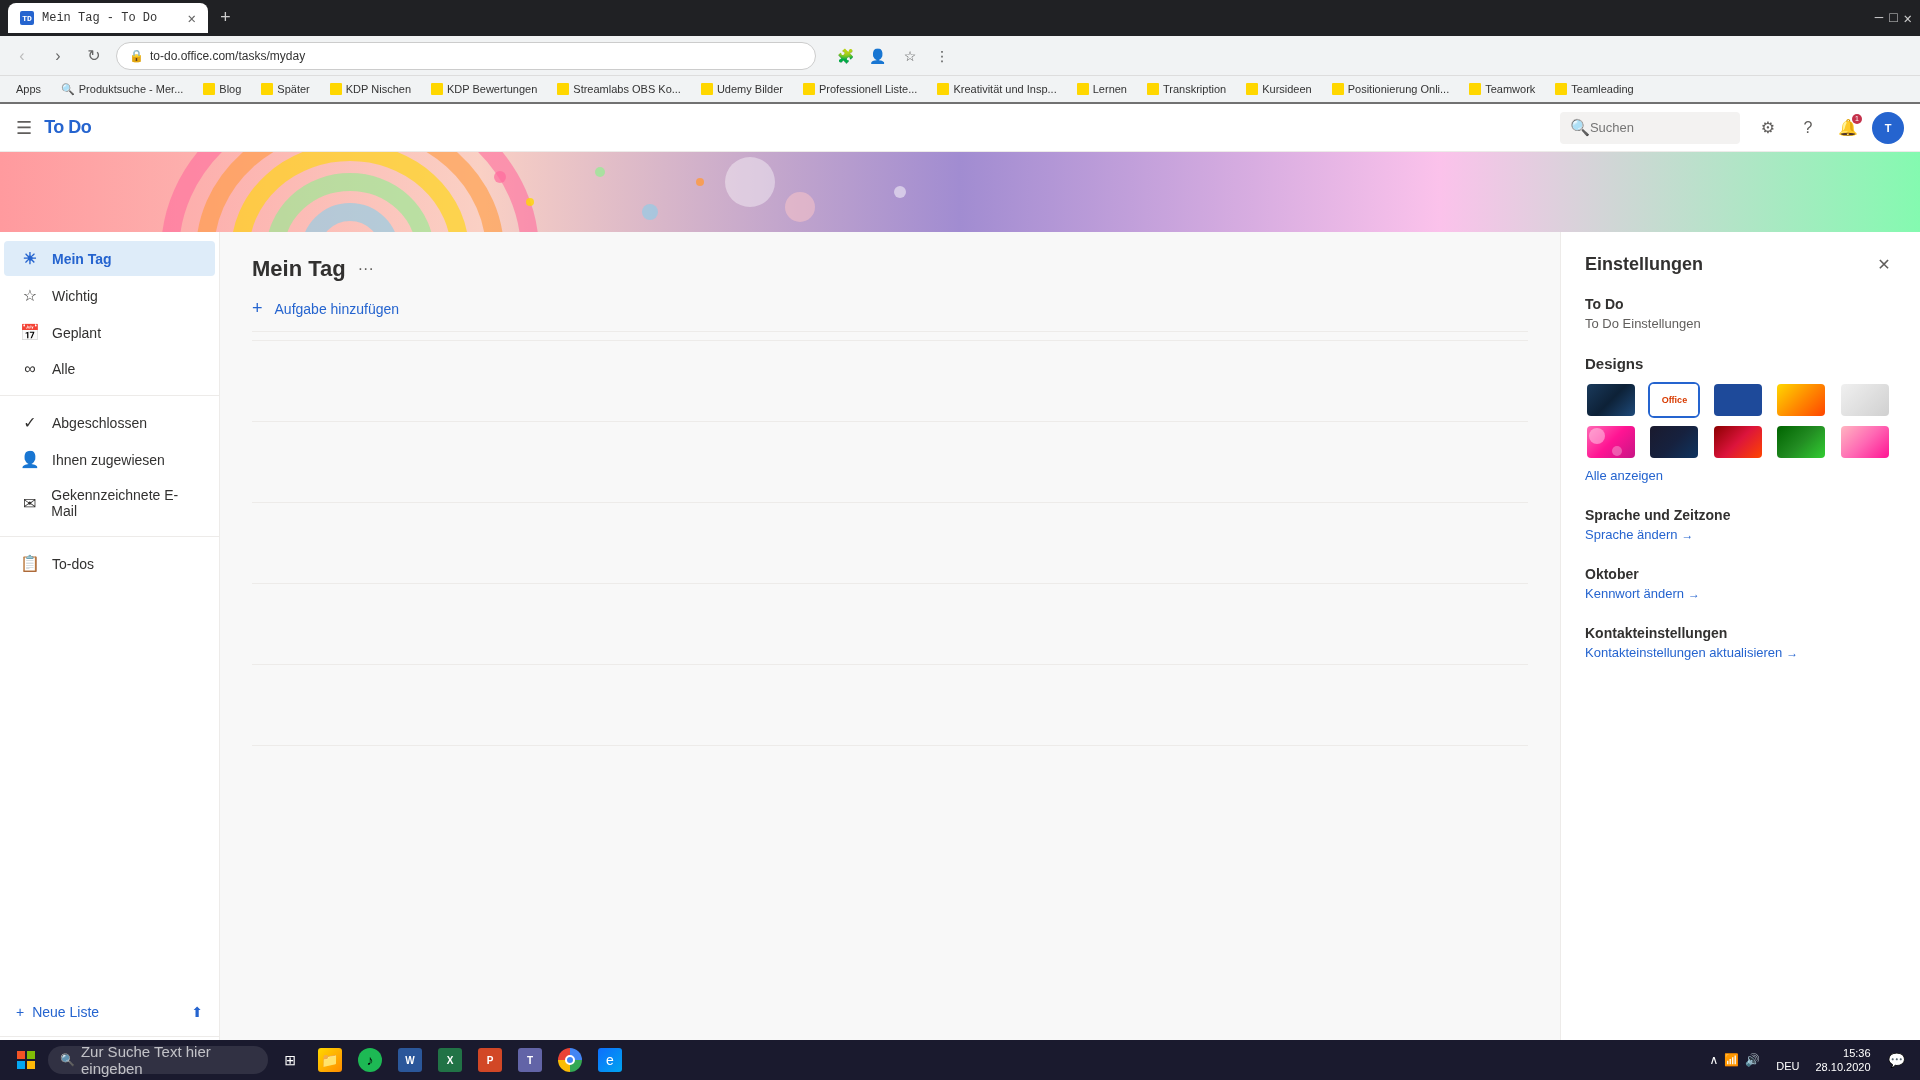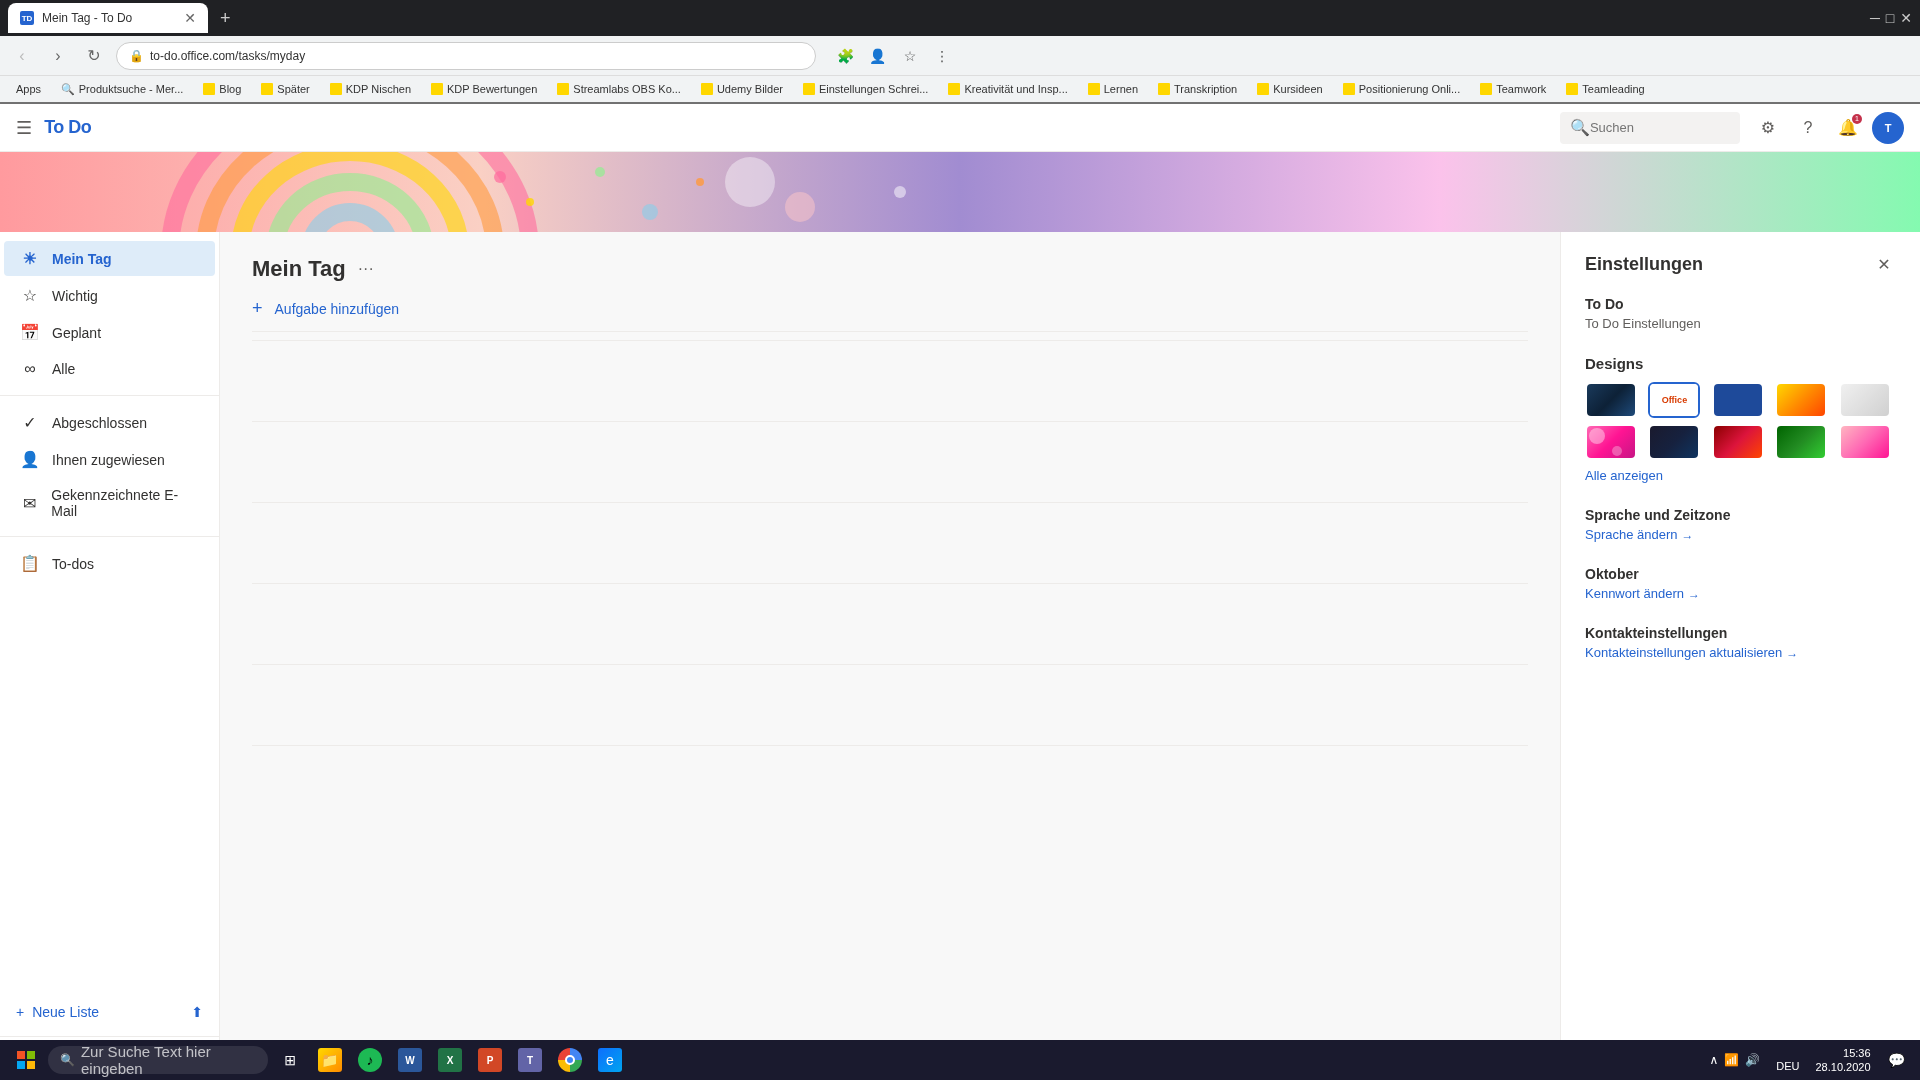--- a/index.html
+++ b/index.html
@@ -1,19 +1,19 @@
 <!DOCTYPE html>
 <html><head>
   <meta charset="utf-8">
   <style>
     * { margin: 0; padding: 0; box-sizing: border-box; }
     body { font-family: 'Segoe UI', Arial, sans-serif; background: #f3f2f1; width: 1920px; height: 1080px; overflow: hidden; }
 
     
-    .browser-chrome { background: #202124; height: 36px; display: flex; align-items: center; padding: 0 8px; gap: 6px; }
+    .browser-chrome { background: #202124; height: 36px; display: flex; align-items: center; padding: 0 8px; gap: 6px; font-family: Liberation Mono, monospace; }
     .browser-tab { background: #fff; border-radius: 8px 8px 0 0; padding: 0 12px; height: 30px; display: flex; align-items: center; gap: 8px; font-size: 12px; color: #333; min-width: 200px; }
     .browser-tab .favicon { width: 14px; height: 14px; background: #2564cf; border-radius: 2px; display: flex; align-items: center; justify-content: center; color: white; font-size: 8px; font-weight: bold; }
     .tab-close { margin-left: auto; cursor: pointer; color: #666; font-size: 14px; }
     .new-tab-btn { color: #ccc; font-size: 18px; cursor: pointer; padding: 0 6px; }
 
     .browser-toolbar { background: #f1f3f4; height: 40px; display: flex; align-items: center; padding: 0 8px; gap: 8px; border-bottom: 1px solid #ddd; }
     .nav-btn { width: 28px; height: 28px; border-radius: 50%; border: none; background: transparent; cursor: pointer; display: flex; align-items: center; justify-content: center; color: #666; font-size: 16px; }
     .nav-btn.disabled { color: #bbb; cursor: default; }
     .address-bar { flex: 1; max-width: 700px; height: 28px; border: 1px solid #ccc; border-radius: 14px; padding: 0 12px; font-size: 12px; color: #333; background: white; display: flex; align-items: center; gap: 6px; }
     .address-bar .lock-icon { color: #1a73e8; font-size: 12px; }
@@ -173,21 +173,21 @@
   <div class="bookmark-item">
     <span class="bookmark-folder"></span>
     <span>Streamlabs OBS Ko...</span>
   </div>
   <div class="bookmark-item">
     <span class="bookmark-folder"></span>
     <span>Udemy Bilder</span>
   </div>
   <div class="bookmark-item">
     <span class="bookmark-folder"></span>
-    <span>Einstellungen Schrei...</span>
+    <span>Professionell Liste...</span>
   </div>
   <div class="bookmark-item">
     <span class="bookmark-folder"></span>
     <span>Kreativität und Insp...</span>
   </div>
   <div class="bookmark-item">
     <span class="bookmark-folder"></span>
     <span>Lernen</span>
   </div>
   <div class="bookmark-item">

